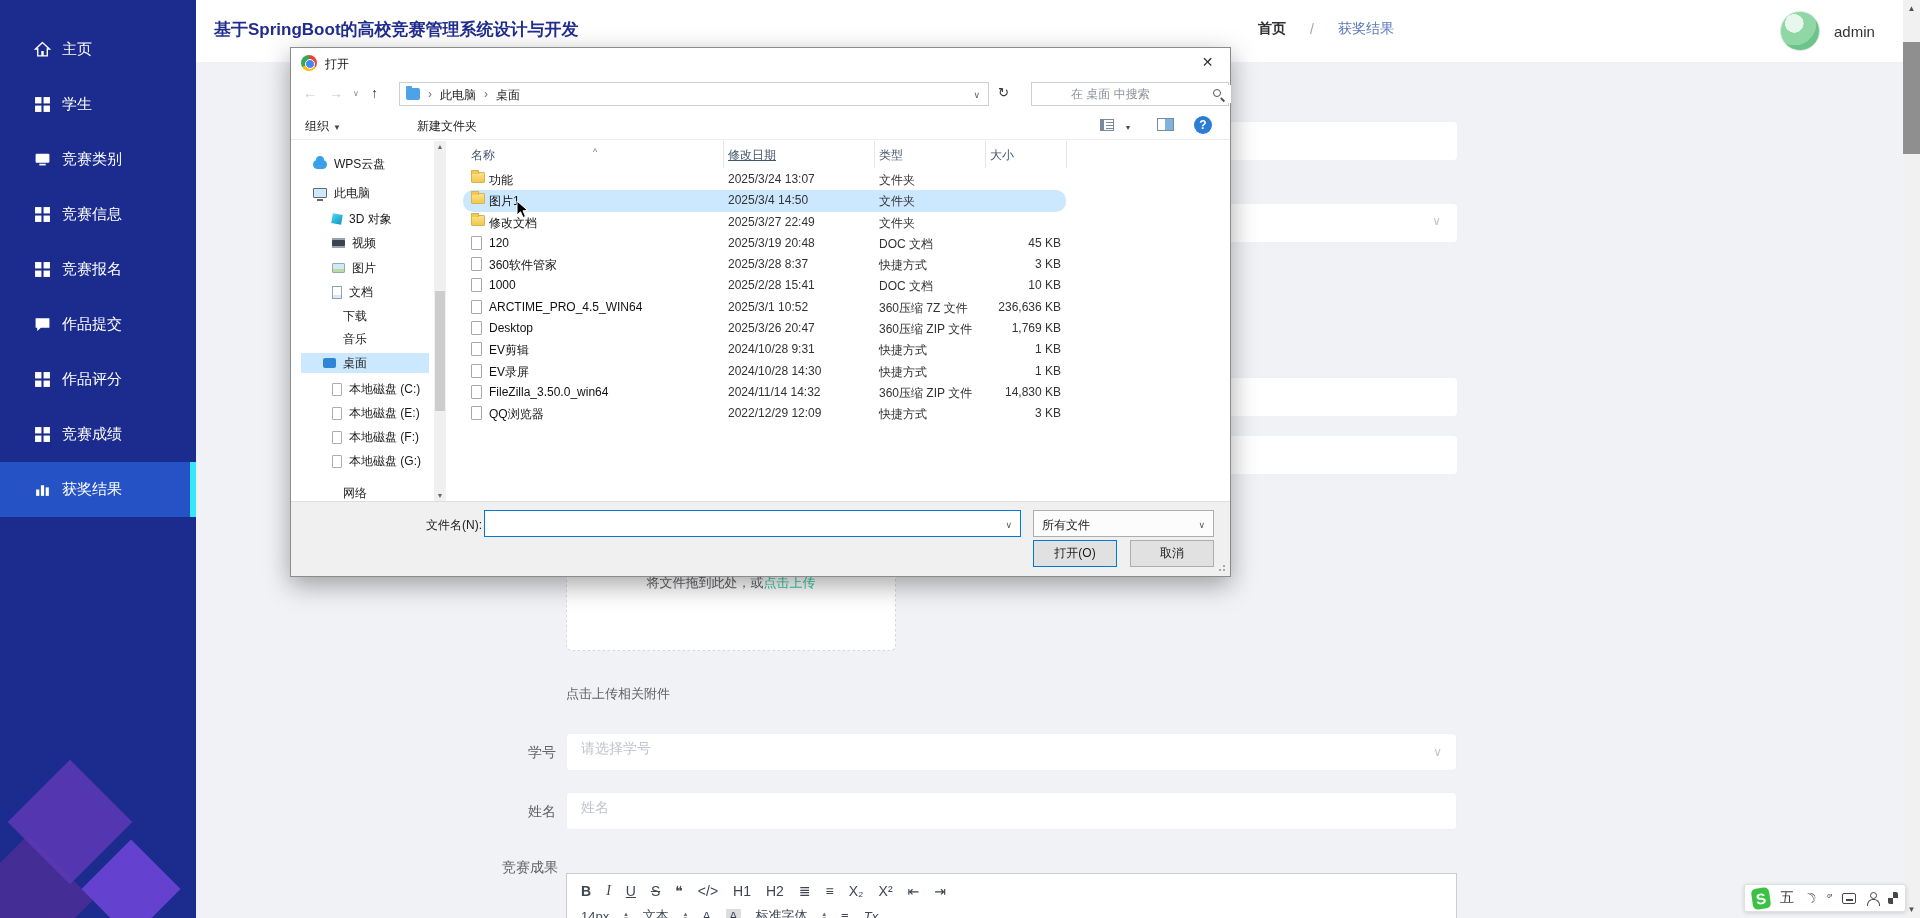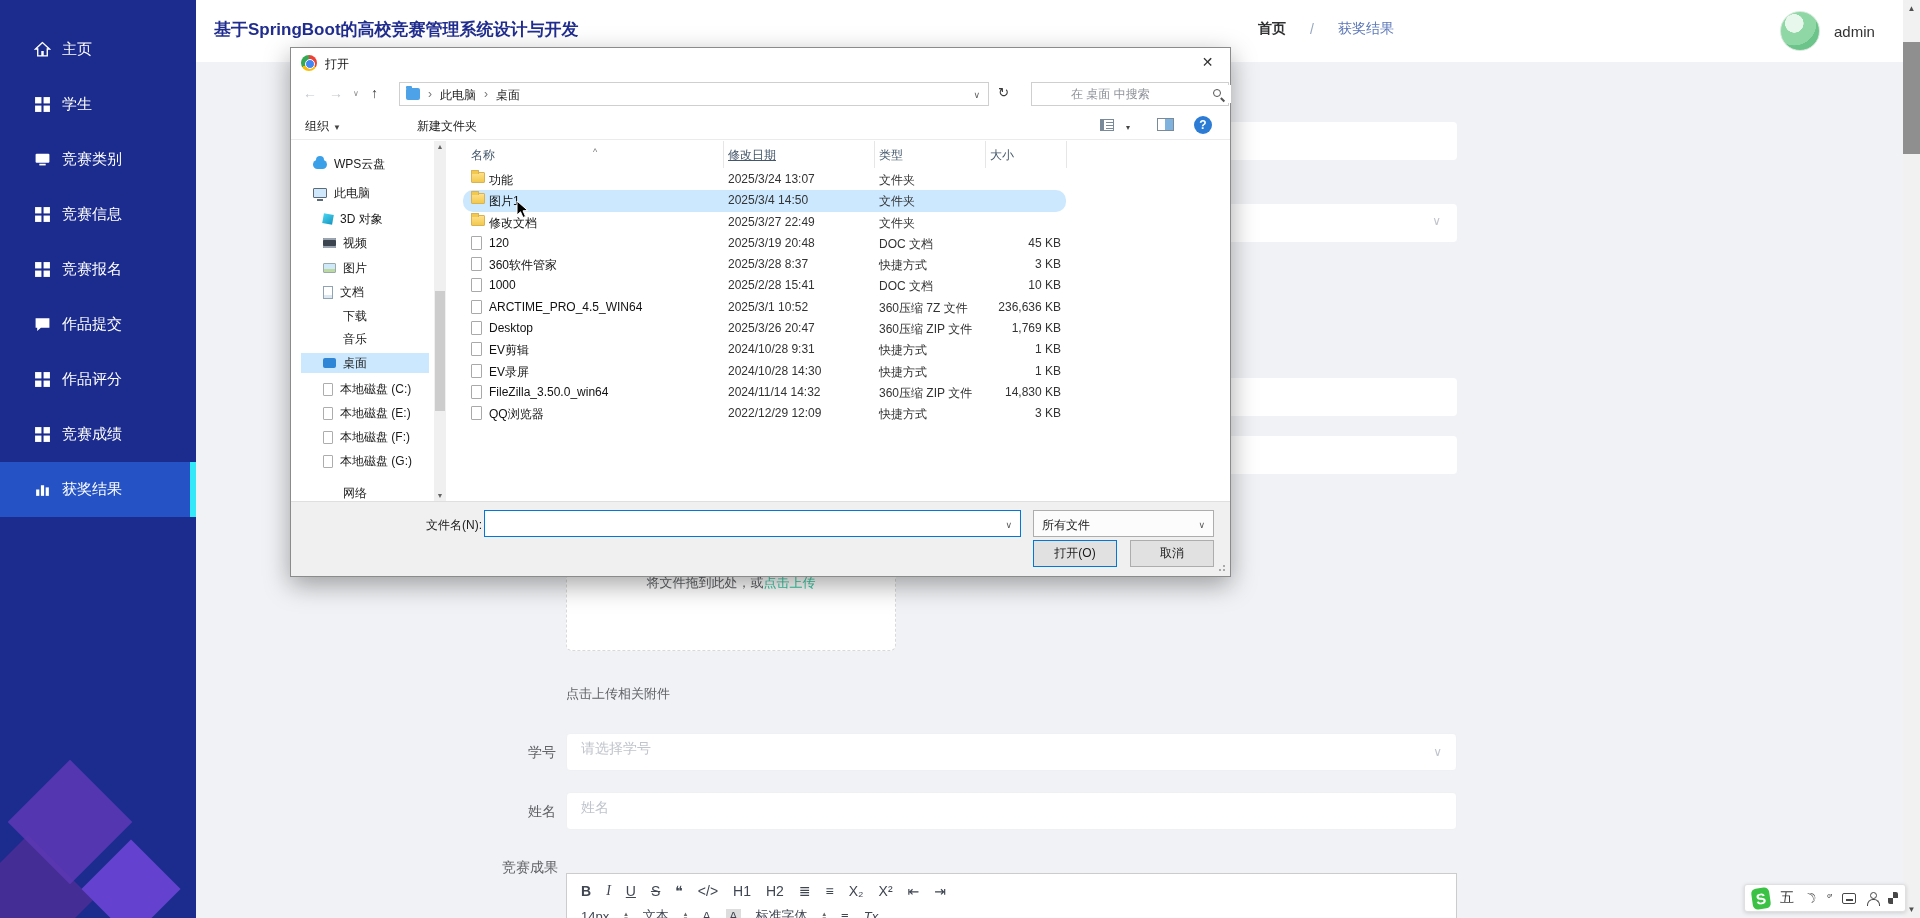--- a/index.html
+++ b/index.html
@@ -84,21 +84,21 @@
   .tl-newfolder { position:absolute; left:94px; top:8px;margin-left:32px; }
   .ic-listview { position:absolute; right:116px; top:9px; width:14px; height:12px; border:1px solid #7a8a99; border-left-width:4px; }
   .ic-listview::before { content:""; position:absolute; left:2px; top:2px; width:7px; height:1px; background:#7a8a99; box-shadow:0 3px 0 #7a8a99, 0 6px 0 #7a8a99; }
   .ic-viewcaret { position:absolute; right:100px; top:13px; font-size:8px; color:#444; }
   .ic-pane { position:absolute; right:56px; top:8px; width:17px; height:13px; border:1px solid #7a8a99; background:linear-gradient(90deg, #fff 0 45%, #7fb2dd 45% 100%); }
   .ic-help { position:absolute; right:18px; top:6px; width:18px; height:18px; border-radius:50%; background:#2c7cd6; color:#fff; font-weight:bold; text-align:center; line-height:18px; font-size:12px; }
 
   
   .tree { position:absolute; left:0; top:93px; width:165px; bottom:75px; }
   .tree-item { position:absolute; display:flex; align-items:center; gap:7px; height:20px; cursor:pointer; white-space:nowrap; }
-  .tree-item.lvl0 { left:22px; } .tree-item.lvl1 { left:32px; } .tree-item.noicon { left:52px; }
+  .tree-item.lvl0 { left:22px; } .tree-item.lvl1 { left:41px; } .tree-item.noicon { left:52px; }
   .tree-item.selected { background:#cce8ff; left:10px; padding-left:22px; width:128px; }
   .tree-scroll { position:absolute; left:143px; top:0; width:12px; bottom:0; background:#f0f0f0; }
   .tree-scroll .tarr { position:absolute; left:0; width:12px; text-align:center; font-size:7px; color:#666; }
   .tree-scroll .thumb { position:absolute; left:1px; top:150px; width:10px; height:120px; background:#cdcdcd; }
   .ti { flex:0 0 auto; position:relative; }
   .ti-cloud { width:14px; height:9px; background:#3aa0e8; border-radius:7px; }
   .ti-cloud::before { content:""; position:absolute; left:3px; top:-4px; width:8px; height:8px; background:#3aa0e8; border-radius:50%; }
   .ti-pc { width:14px; height:10px; border:1.5px solid #5b6b7a; background:#cfe8fb; border-radius:1px; }
   .ti-pc::after { content:""; position:absolute; left:3px; top:10px; width:6px; height:2px; background:#5b6b7a; }
   .ti-cube { width:10px; height:10px; background:linear-gradient(135deg,#49d6f2,#1795c0); transform:rotate(10deg); }

